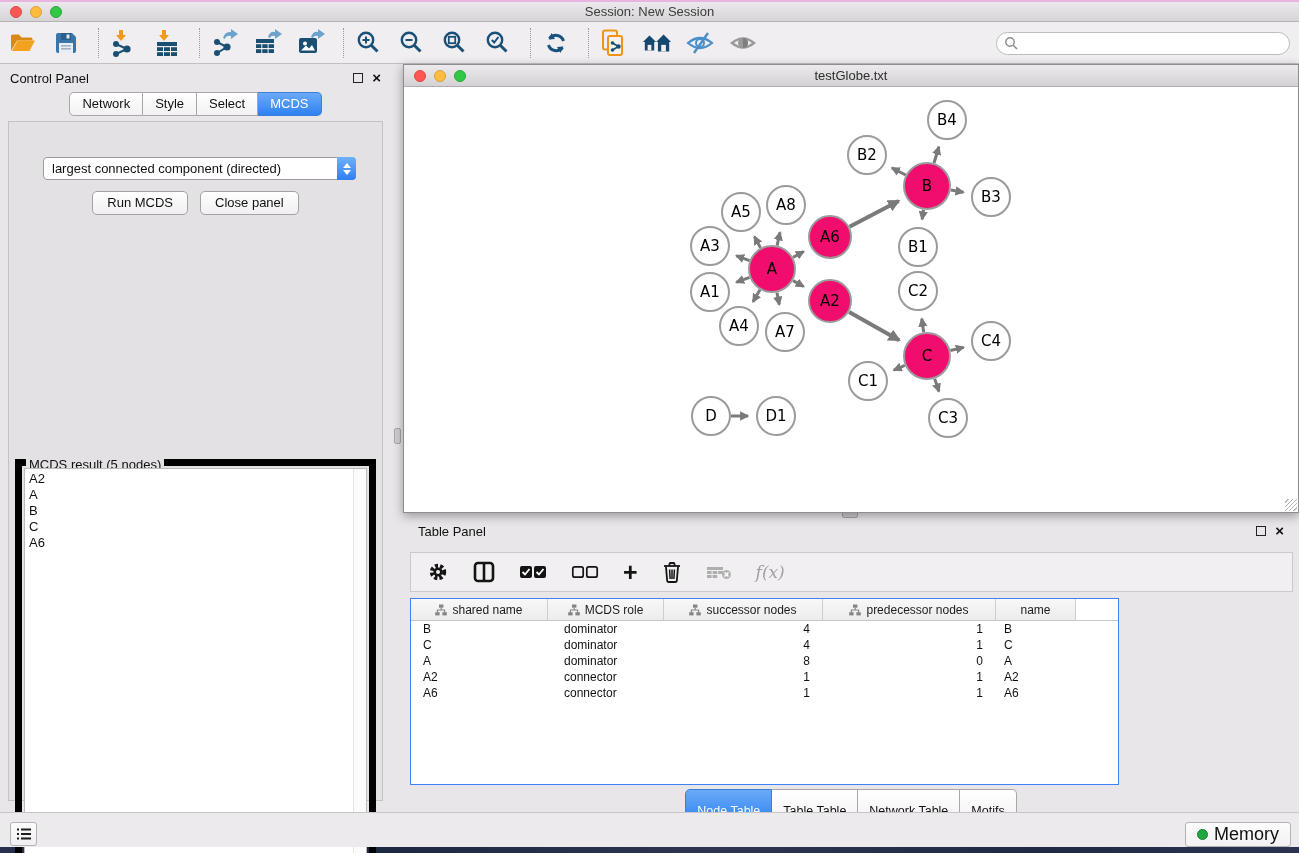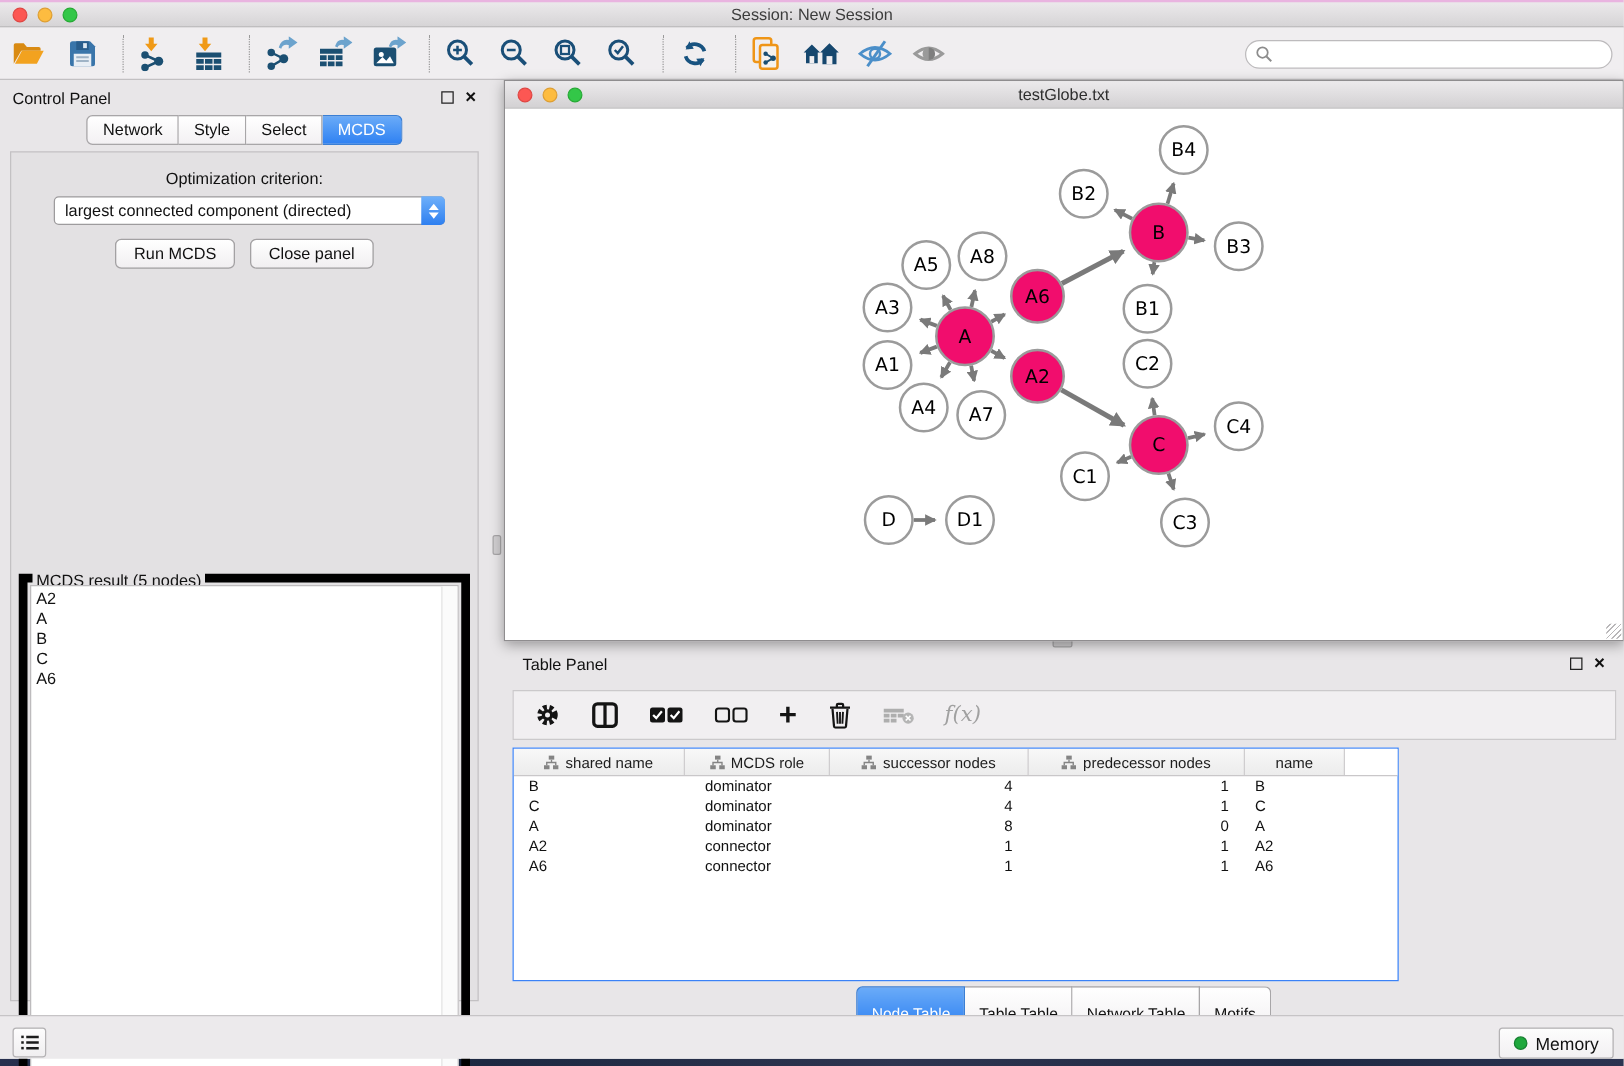--- a/index.html
+++ b/index.html
@@ -96,21 +96,21 @@
   .tp-tabs { position:absolute; left:0; right:0; top:272px; display:flex; justify-content:center; }
   .tp-tabs .seg { font-size:12.5px; padding:14px 11px 4px; }
 
   
   .statusbar { left:0; top:812px; width:1299px; height:35px; background:#eceaec; border-top:1px solid #c6c4c6; }
   .list-btn { position:absolute; left:10px; top:9px; width:27px; height:24px; background:linear-gradient(#fdfdfd,#f0eef0);
     border:1px solid #b4b2b4; border-radius:3px; display:flex; align-items:center; justify-content:center; }
   .memory-btn { position:absolute; right:8px; top:9px; height:25px; background:linear-gradient(#fdfdfd,#f2f0f2);
     border:1px solid #b4b2b4; border-radius:3px; display:flex; align-items:center; gap:6px; padding:0 11px; }
   .memory-dot { width:11px; height:11px; border-radius:50%; background:#1fa83d; border:1px solid #178031; }
-  .memory-btn span { font-size:14px; color:#111; }
+  .memory-btn span { font-size:18px; color:#111; }
 </style>
 </head>
 <body>
 
 <div class="abs desk-top"></div>
 <div class="abs desk-bottom"></div>
 
 <div class="abs titlebar">
   <div class="lights">
     <div class="light red"></div>
@@ -281,21 +281,20 @@
     <span class="float-ico"></span>
     <span class="close-ico">×</span>
   </div>
   <div class="seg-row" id="cp-tabs">
       <div class="seg">Network</div>
       <div class="seg">Style</div>
       <div class="seg">Select</div>
       <div class="seg active">MCDS</div>
     </div>
   <div class="cp-content">
-    <div class="opt-label">Optimization criterion:</div>
     <div class="selectbox">
       <span class="val">largest connected component (directed)</span>
       <span class="stepper">
           <span class="tri-up"></span>
           <span class="tri-down"></span>
         </span>
     </div>
     <div class="btn-row">
       <button class="btn">Run MCDS</button>
       <button class="btn">Close panel</button>

